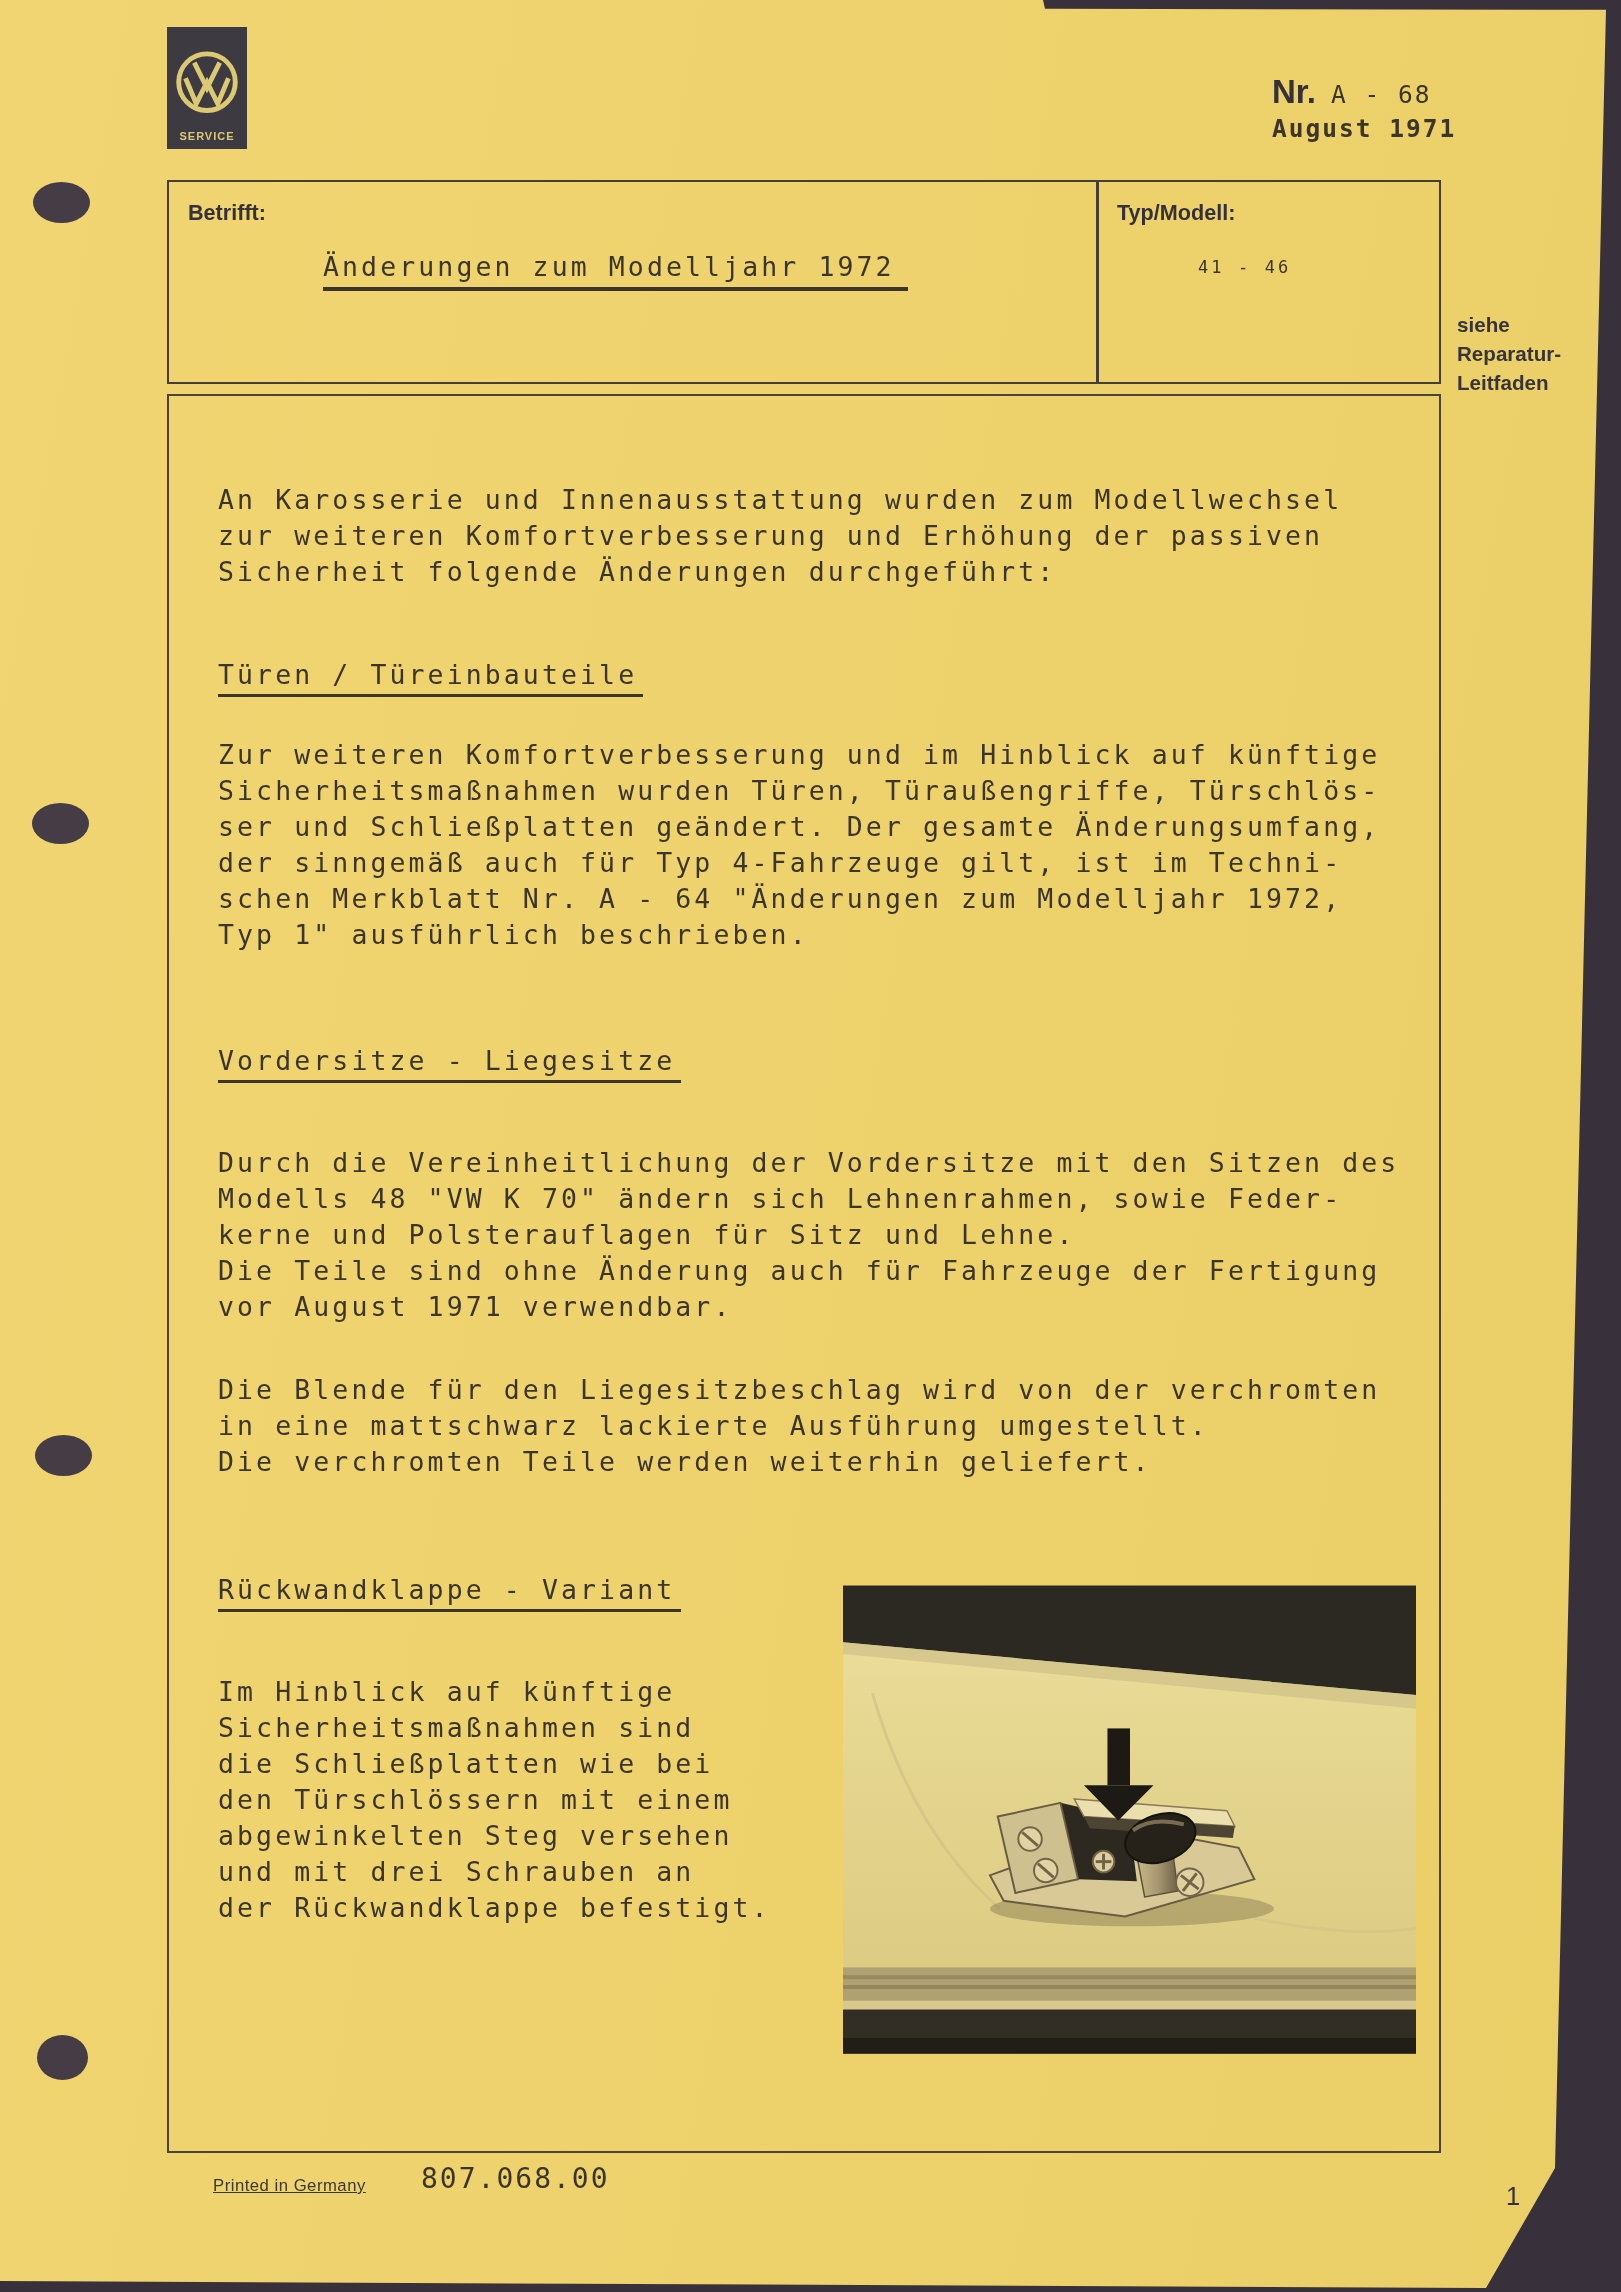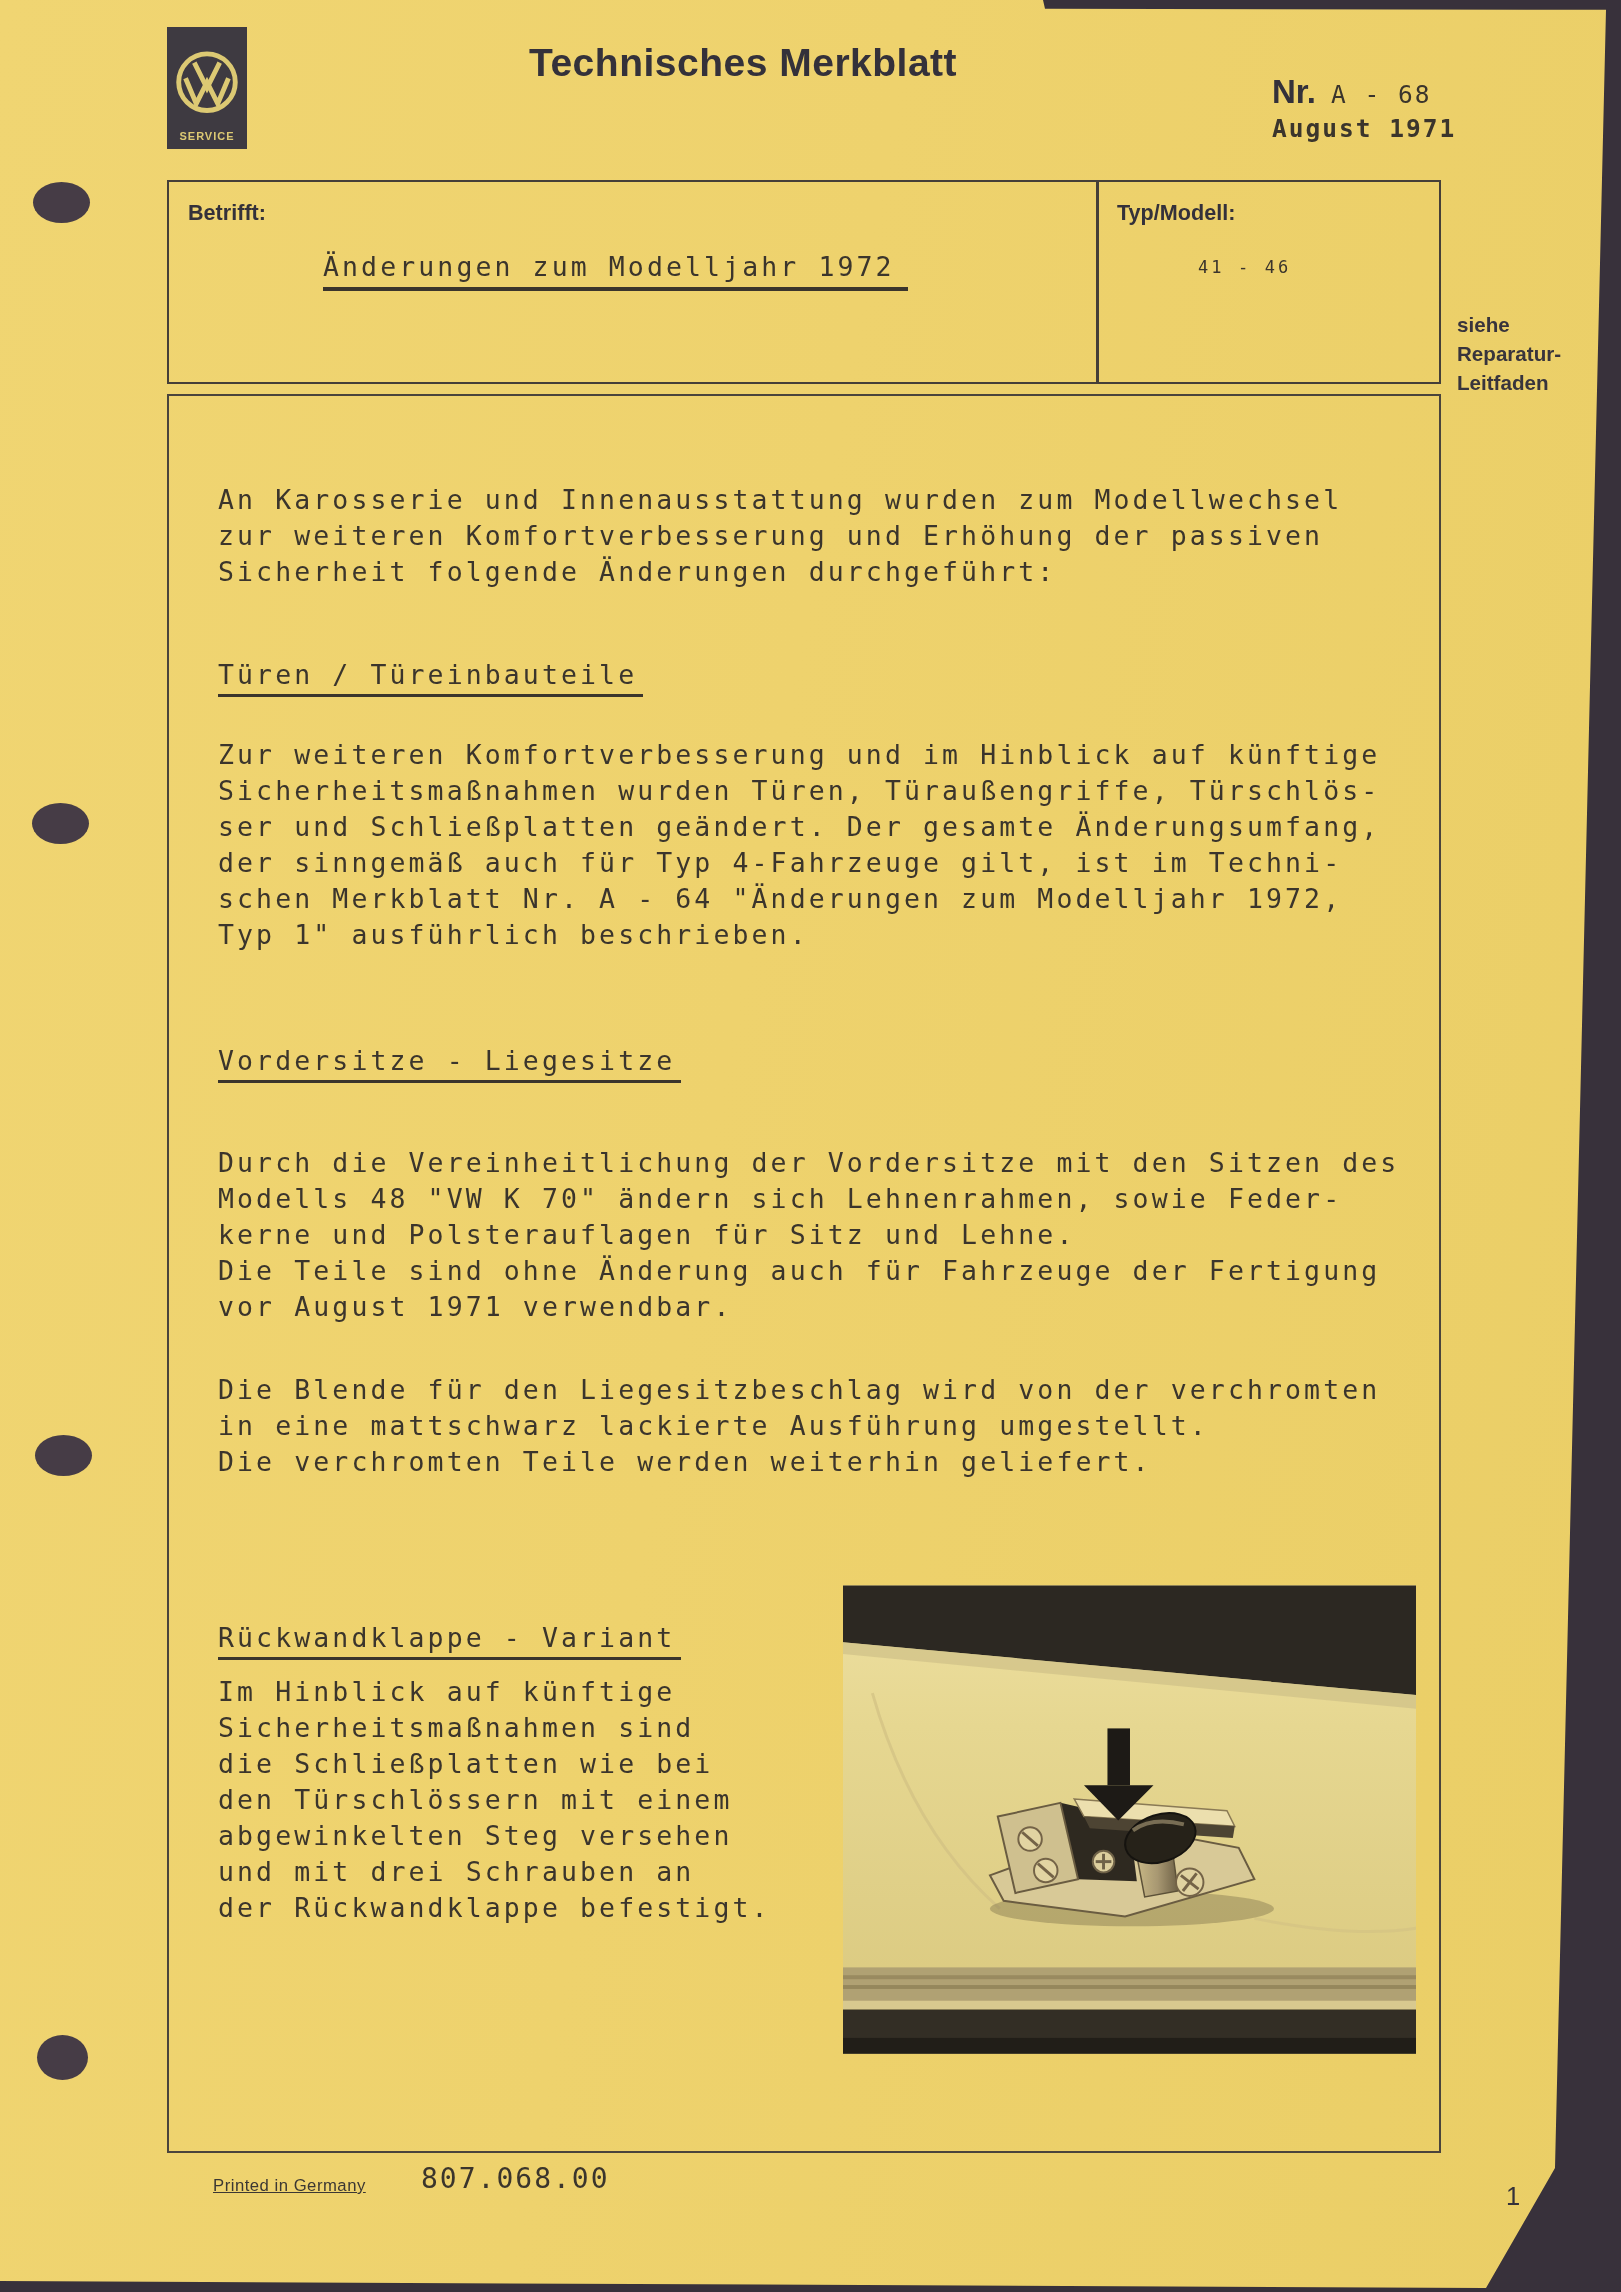--- a/index.html
+++ b/index.html
@@ -99,21 +99,20 @@
 
   <div class="badge">
     <svg width="80" height="122" viewBox="0 0 82 124">
       <circle cx="41" cy="56" r="29" fill="none" stroke="#dcc973" stroke-width="5"></circle>
       <path d="M28,36 L41,62 L54,36" fill="none" stroke="#dcc973" stroke-width="5" stroke-linejoin="miter"></path>
       <path d="M19,52 L30,78 L41,56 L52,78 L63,52" fill="none" stroke="#dcc973" stroke-width="5" stroke-linejoin="miter"></path>
     </svg>
     <div class="service">SERVICE</div>
   </div>
 
-  <div class="masthead-title">Technisches Merkblatt</div>
   <div class="nr-line">
     <span class="nr-label">Nr.</span><span class="typed nr-value">A - 68</span>
   </div>
   <div class="typed date-line">August 1971</div>
 
   <div class="info-box"></div>
   <div class="info-divider"></div>
   <div class="box-label" style="left:188px;top:200px;">Betrifft:</div>
   <div class="typed subject">Änderungen zum Modelljahr 1972</div>
   <div class="box-label" style="left:1117px;top:200px;">Typ/Modell:</div>
@@ -143,21 +142,21 @@
   </div>
   <div class="typed para" style="left:218px;top:1145px;">Durch die Vereinheitlichung der Vordersitze mit den Sitzen des
 Modells 48 "VW K 70" ändern sich Lehnenrahmen, sowie Feder-
 kerne und Polsterauflagen für Sitz und Lehne.
 Die Teile sind ohne Änderung auch für Fahrzeuge der Fertigung
 vor August 1971 verwendbar.</div>
   <div class="typed para" style="left:218px;top:1372px;">Die Blende für den Liegesitzbeschlag wird von der verchromten
 in eine mattschwarz lackierte Ausführung umgestellt.
 Die verchromten Teile werden weiterhin geliefert.</div>
 
-  <div class="typed sec-heading" style="left:218px;top:1574px;margin-top:48px;">
+  <div class="typed sec-heading" style="left:218px;top:1574px;">
     <span>Rückwandklappe - Variant</span>
   </div>
   <div class="typed para" style="left:218px;top:1674px;width:627px;"><span>Im Hinblick auf künftige
 Sicherheitsmaßnahmen sind
 die </span><span class="u-word">Schließplatten</span><span> wie bei
 den Türschlössern mit einem
 abgewinkelten Steg versehen
 und mit drei Schrauben an
 der Rückwandklappe befestigt.</span></div>
 

